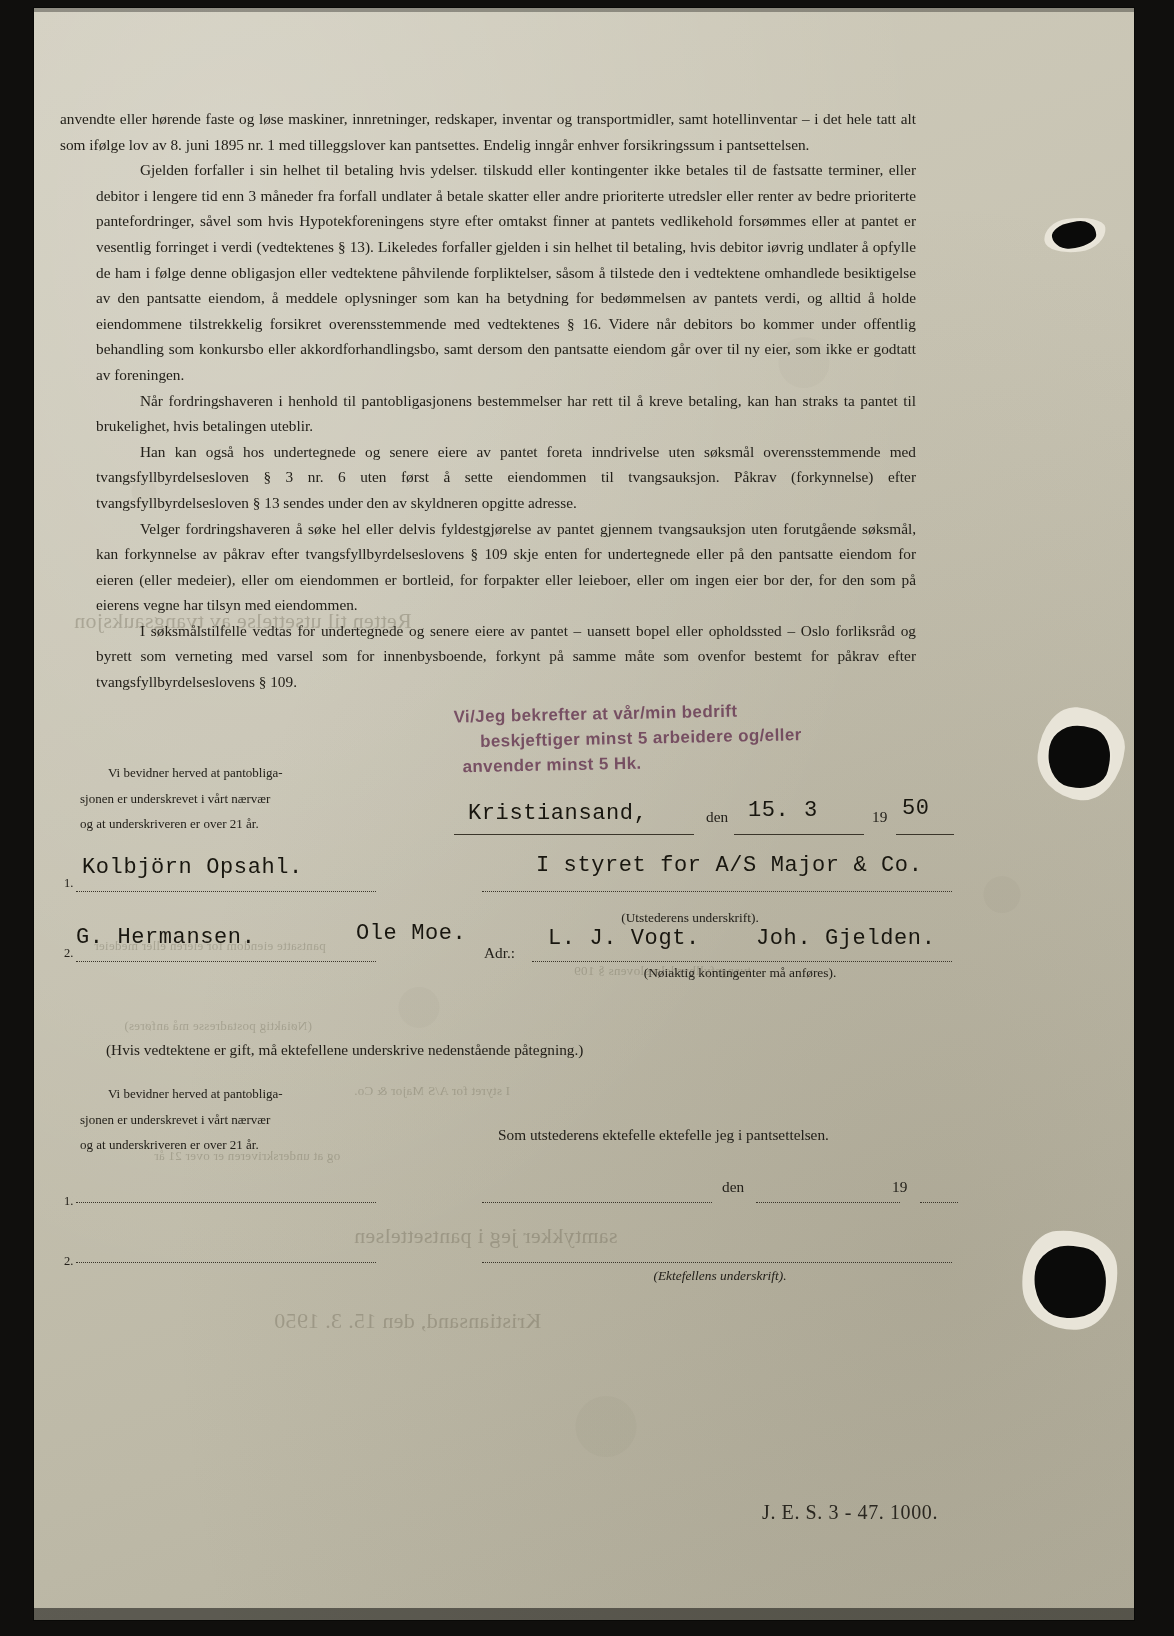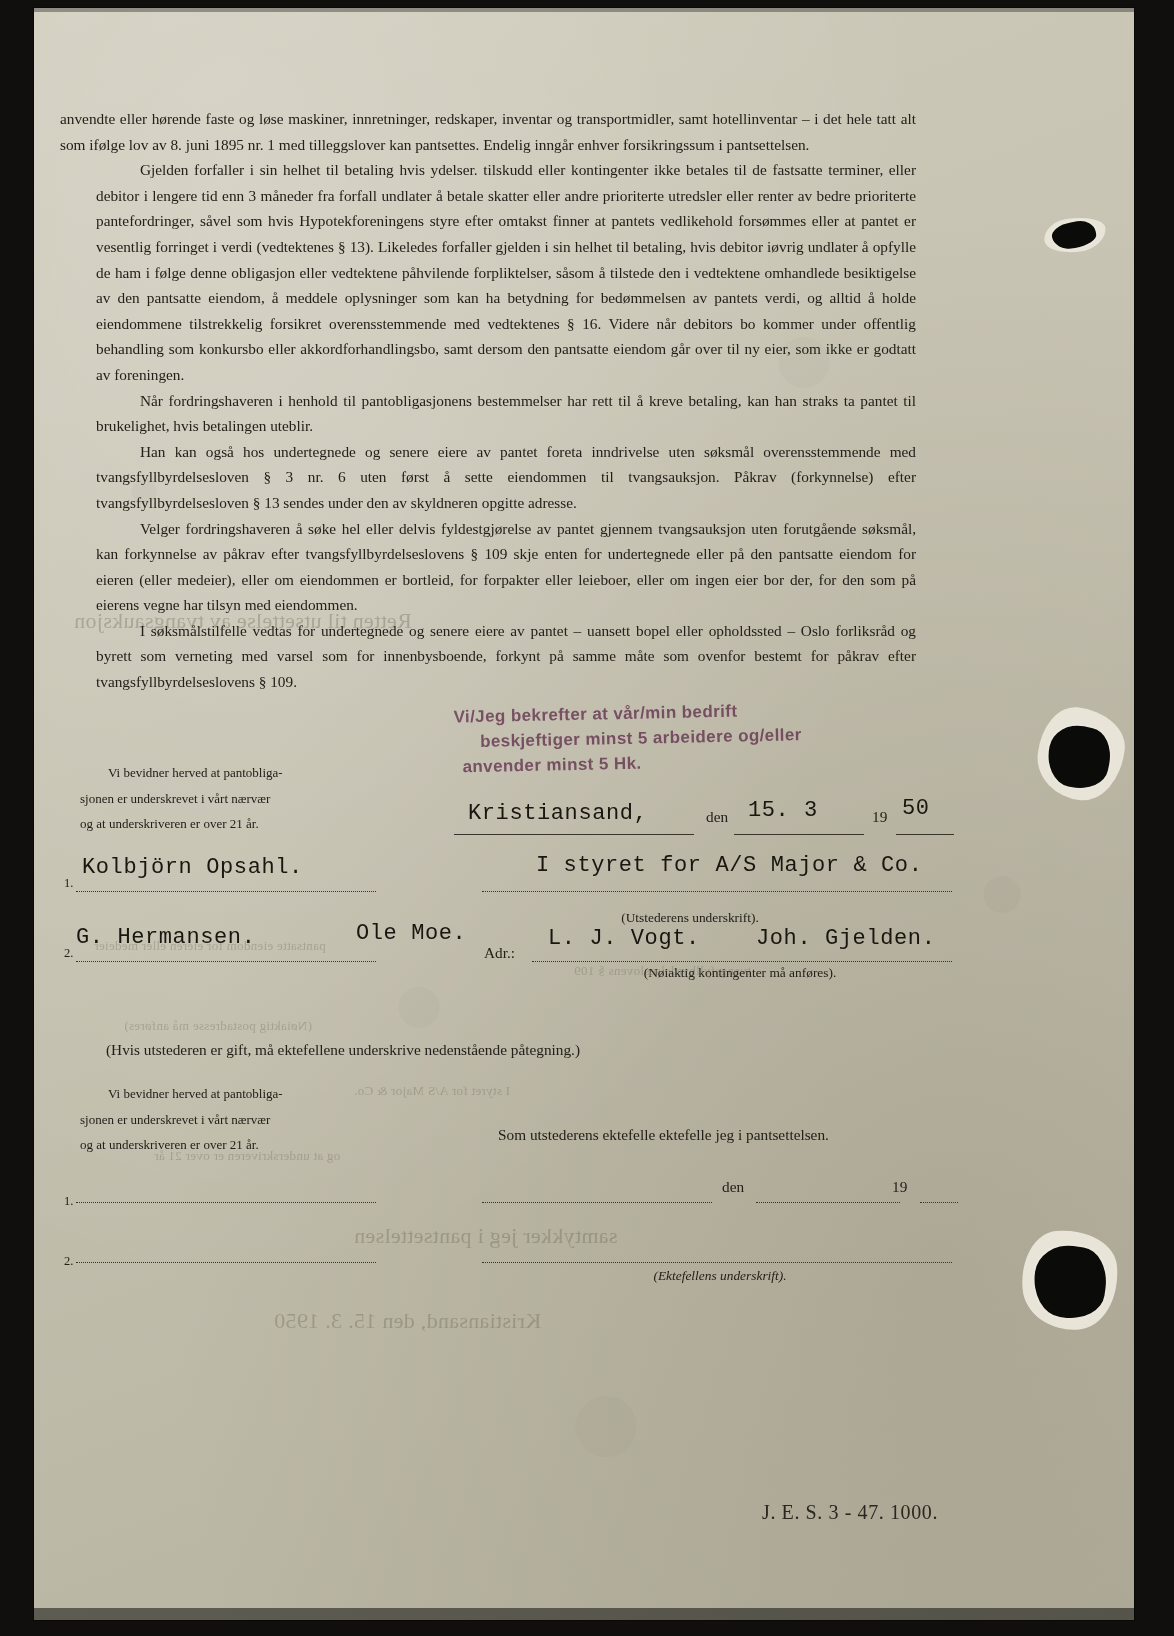--- a/index.html
+++ b/index.html
@@ -218,21 +218,21 @@
     <div class="hand" style="left:42px; top:917px;">G. Hermansen.</div>
     <div class="rule" style="left:42px; top:953px; width:300px;"></div>
     <div class="hand" style="left:322px; top:913px;">Ole Moe.</div>
 
     <div class="plain" style="left:450px; top:936px;">Adr.:</div>
     <div class="hand" style="left:514px; top:918px;">L. J. Vogt.</div>
     <div class="hand" style="left:722px; top:918px;">Joh. Gjelden.</div>
     <div class="rule" style="left:498px; top:953px; width:420px;"></div>
     <div class="caption" style="left:426px; top:957px; width:560px;">(Nøiaktig kontingenter må anføres).</div>
 
-    <div class="plain" style="left:72px; top:1033px;">(Hvis utstederen er gift, må ektefellene underskrive nedenstående påtegning.)</div>
+    <div class="plain" style="left:72px; top:1033px;">(Hvis vedtektene er gift, må ektefellene underskrive nedenstående påtegning.)</div>
 
     <div class="wit" style="left:46px; top:1073px;">
       <div class="ind">Vi bevidner herved at pantobliga-</div>
       <div>sjonen er underskrevet i vårt nærvær</div>
       <div>og at underskriveren er over 21 år.</div>
     </div>
 
     <div class="plain" style="left:464px; top:1118px;">Som utstederens ektefelle ektefelle jeg i pantsettelsen.</div>
 
     <div class="num" style="left:30px; top:1186px;">1.</div>

